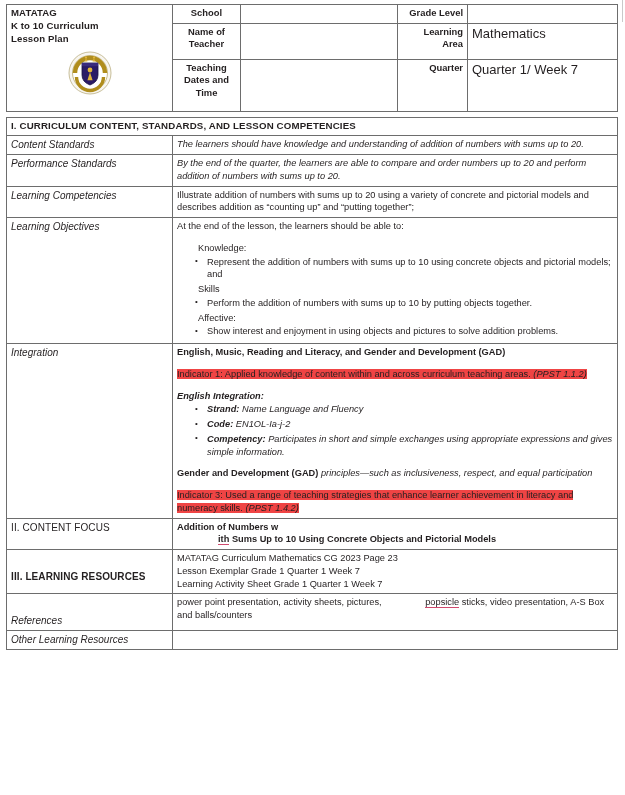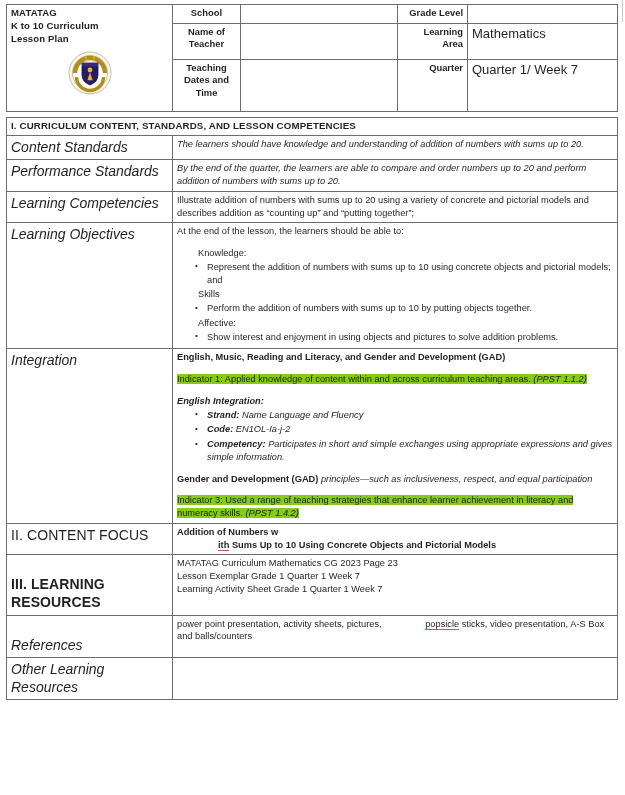--- a/index.html
+++ b/index.html
@@ -88,21 +88,21 @@
   td.section-head {
     font-weight: bold;
     font-size: 9.7px;
     letter-spacing: 0.15px;
     padding: 3px 4px 4px 6px;
   }
 
   
   td.rowlabel {
     font-style: italic;
-    font-size: 14px;
+    font-size: 10px;
     padding: 4px 4px 4px 6px;
     vertical-align: middle;
   }
   td.rowlabel.top { vertical-align: top; padding-top: 20px; }
   td.rowlabel.bold-up {
     font-style: normal;
     font-weight: bold;
     letter-spacing: 0.1px;
   }
   td.rowlabel.plain-up {
@@ -110,21 +110,21 @@
     letter-spacing: 0.1px;
   }
   td.body {
     font-size: 9.25px;
     line-height: 1.38;
     padding: 3px 6px 4px 5px;
   }
   .ital { font-style: italic; }
   .bld  { font-weight: bold; }
   .bi   { font-weight: bold; font-style: italic; }
-  .hl   { background: #84cc16; }
+  .hl   { background: #ef4444; }
   .spell {
     border-bottom: 1.3px solid #d04a6e;
     padding-bottom: 0px;
     margin-left: 41px;
   }
 
   p.blk { margin: 0; }
   p.gap { margin: 0 0 9px 0; }
 
   ul.bul {

